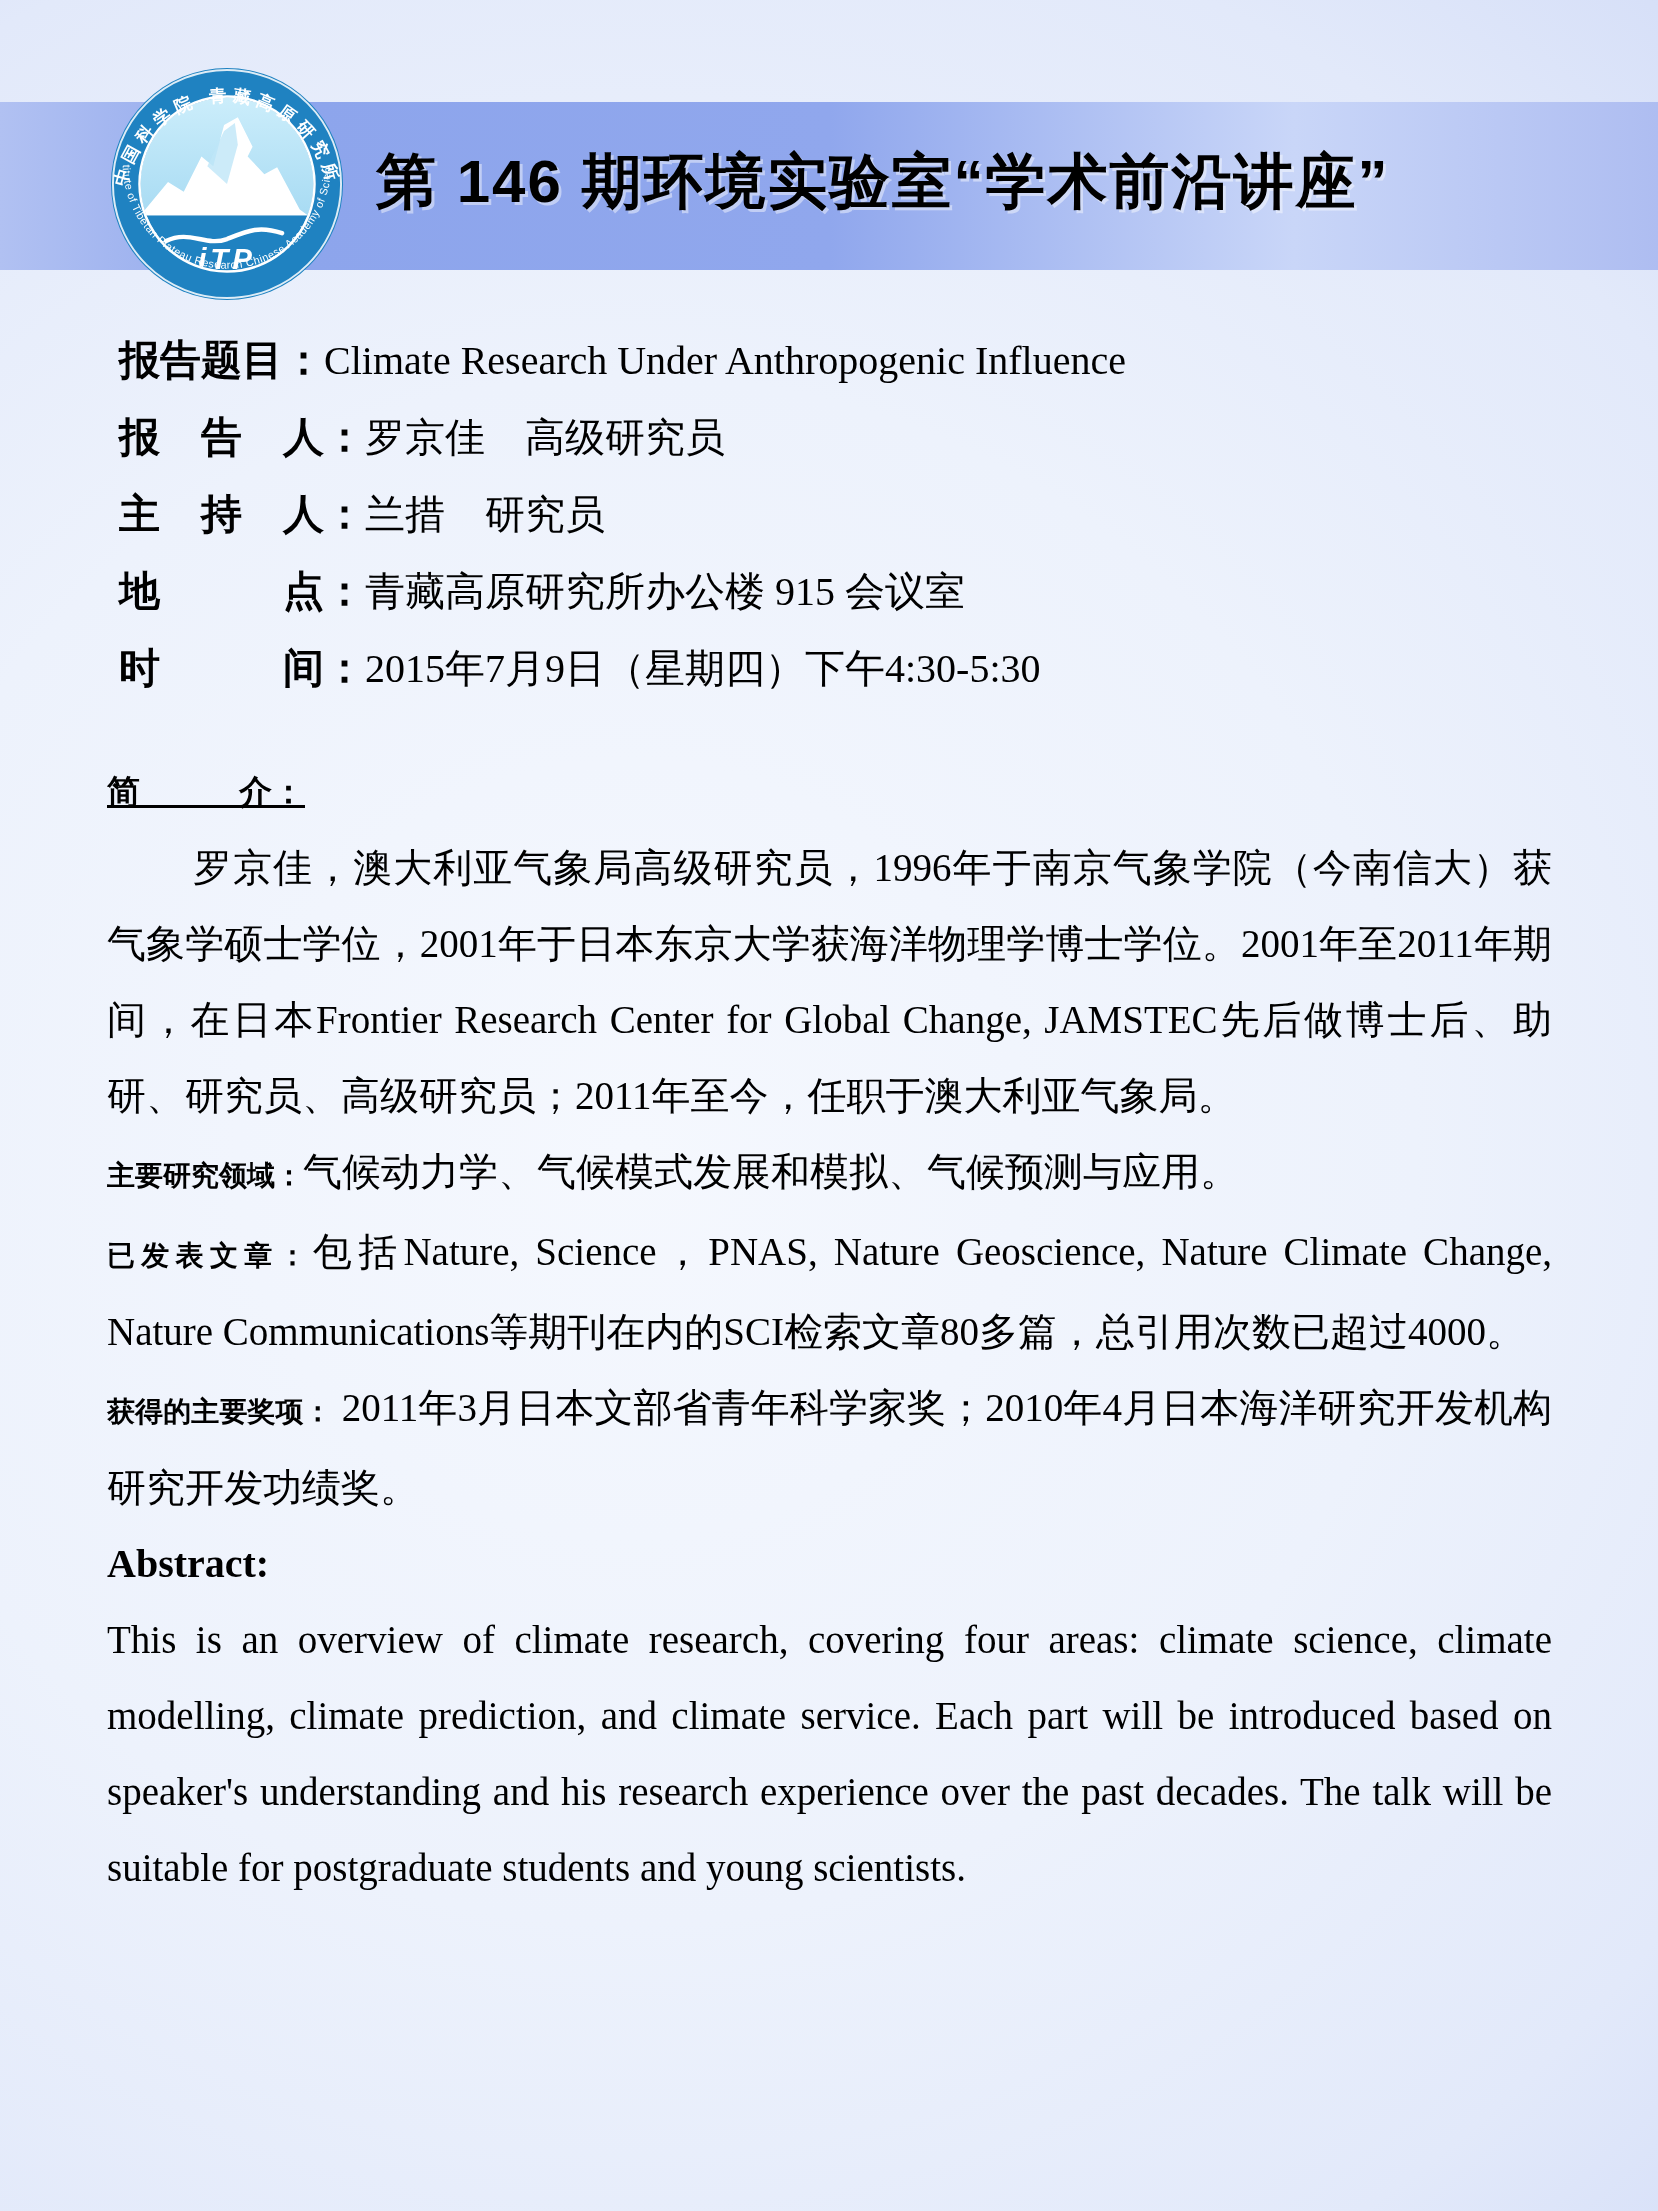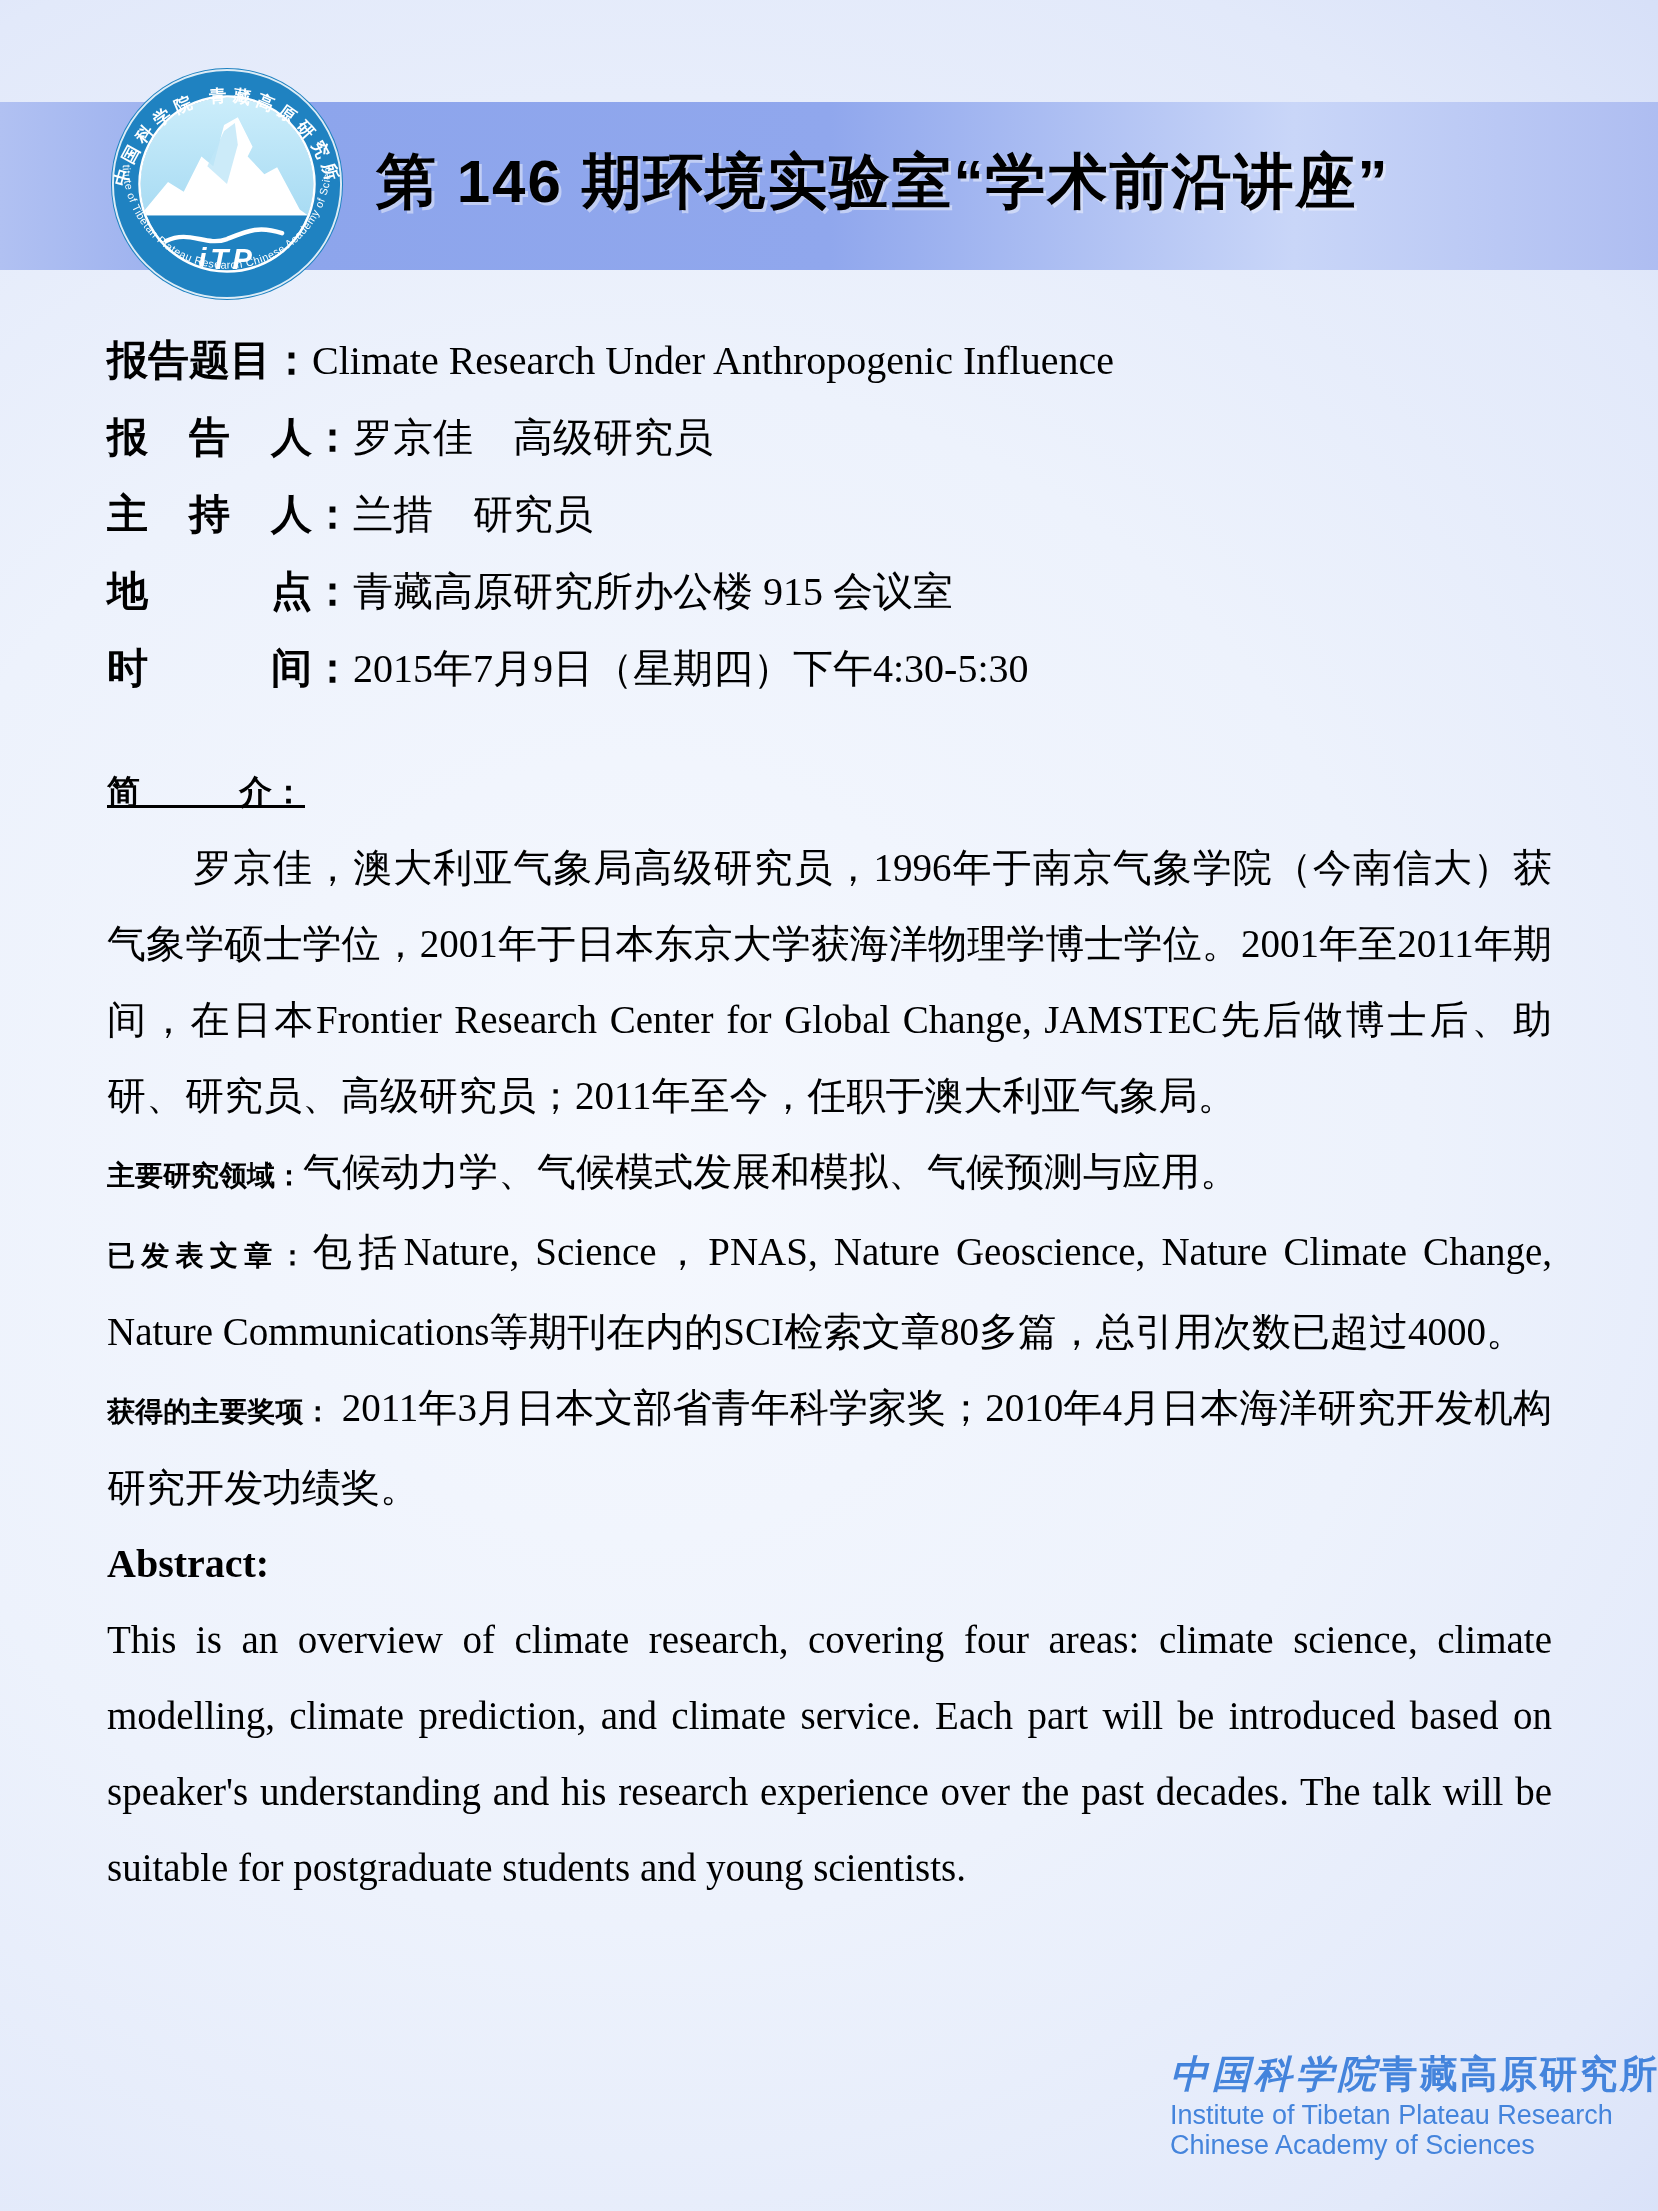--- a/index.html
+++ b/index.html
@@ -18,21 +18,21 @@
   .title {
     position:absolute; left:376px; top:142px; white-space:nowrap;
     font-family:"Liberation Sans", sans-serif; font-weight:bold;
     font-size:60px; letter-spacing:2px; color:#000;
     text-shadow: 2.9px 2.9px 0 rgba(255,255,255,0.45);
   }
   .content {
     position:absolute; left:107px; top:322px; width:1445px;
     font-size:39px; line-height:76px; text-align:justify;
   }
-  .field-row { text-align:left; white-space:nowrap; }
+  .field-row { text-align:left; white-space:nowrap;margin-left:12px; }
   .lbl { font-family:"Liberation Sans", sans-serif; font-weight:bold; font-size:41px; }
   .val { font-size:40px; }
   .intro-heading { margin-top:47px; text-align:left;
     font-family:"Liberation Sans", sans-serif; font-weight:bold; font-size:33px;text-decoration:underline; }
   .bio { text-indent:86px; }
   .lead { font-family:"Liberation Sans", sans-serif; font-weight:bold; font-size:28px; }
   .abstract-heading { font-weight:bold; text-align:left; font-size:40px; }
   .footer {
     position:absolute; left:1170px; top:2048px; color:#4484dc;
     font-family:"Liberation Sans", sans-serif; text-align:left;
@@ -116,22 +116,15 @@
     <div>
       <span class="lead">获得的主要奖项：</span><span> 2011年3月日本文部省青年科学家奖；2010年4月日本海洋研究开发机构研究开发功绩奖。</span>
     </div>
 
     <div class="abstract-heading">Abstract:</div>
 
     <div>This is an overview of climate research, covering four areas: climate science, climate modelling, climate prediction, and climate service. Each part will be introduced based on speaker's understanding and his research experience over the past decades. The talk will be suitable for postgraduate students and young scientists.</div>
 
   </div>
 
-  <div class="footer">
-    <div class="footer-cn">
-      <span class="footer-cn-script">中国科学院</span><span class="footer-cn-bold">青藏高原研究所</span>
-    </div>
-    <div class="footer-en">Institute of Tibetan Plateau Research</div>
-    <div class="footer-en">Chinese Academy of Sciences</div>
-  </div>
 
 </div>
 
 
 </body></html>

